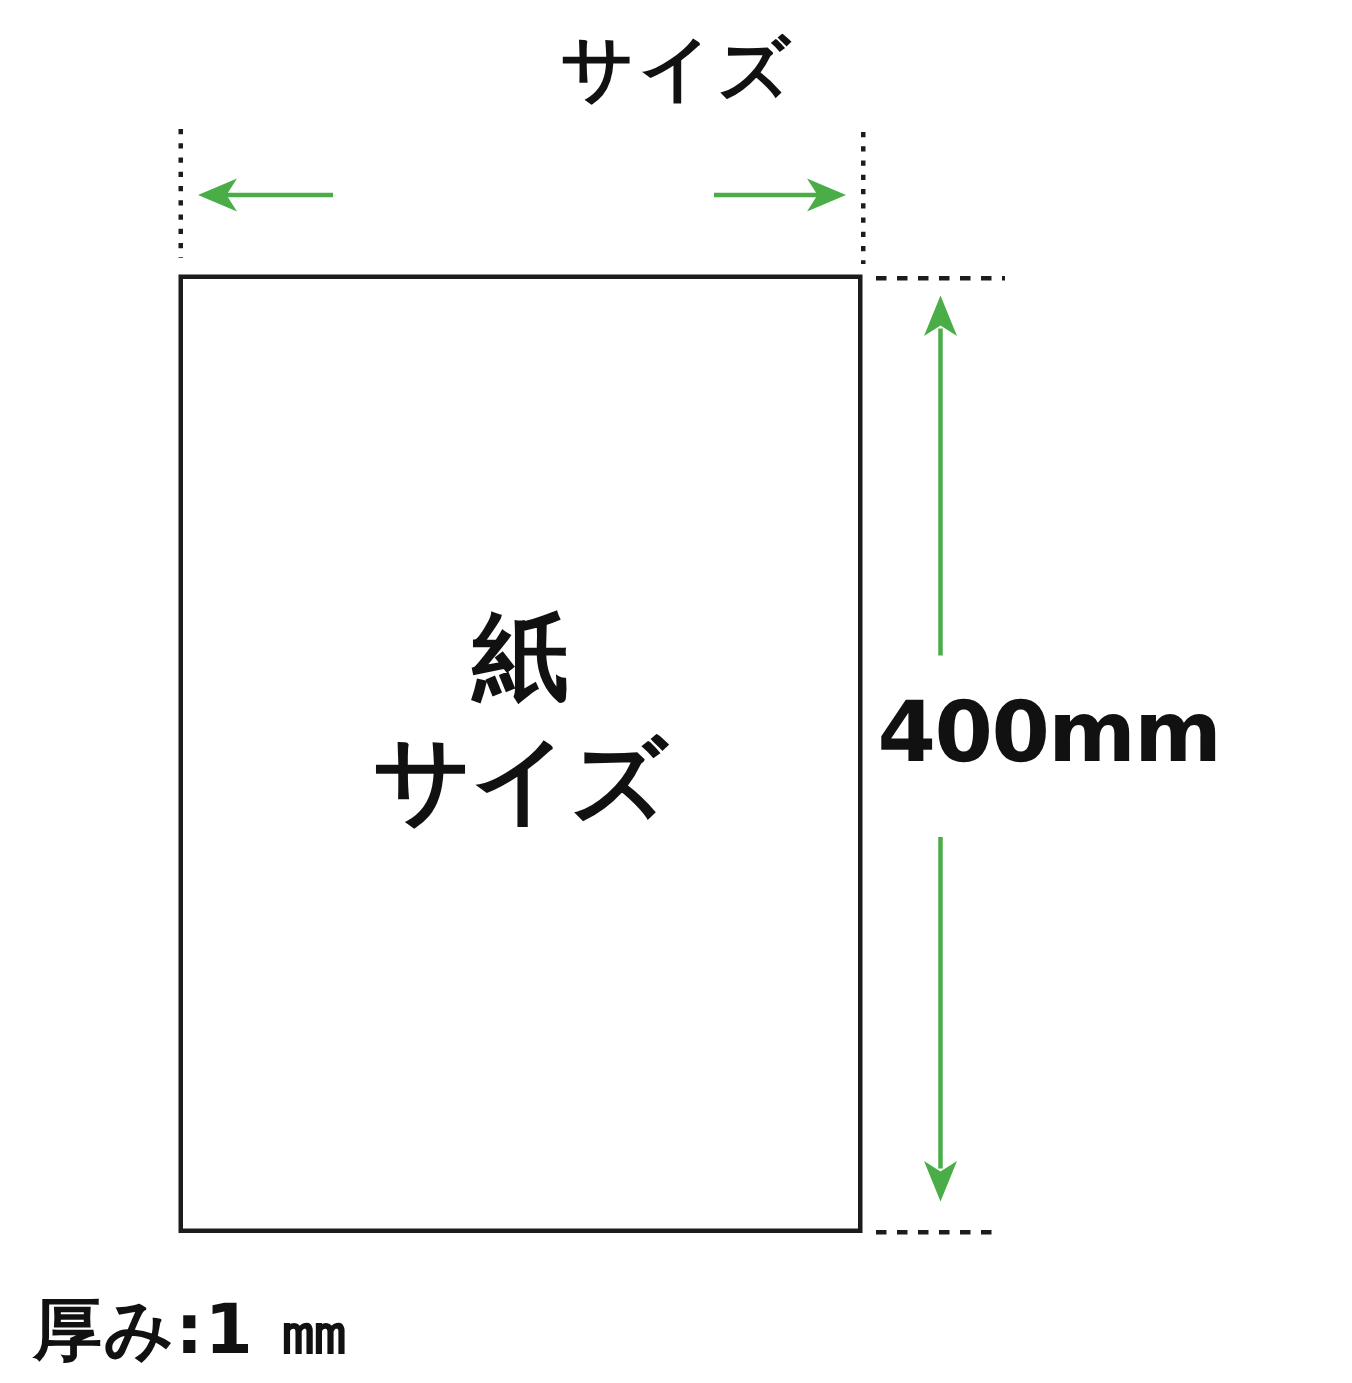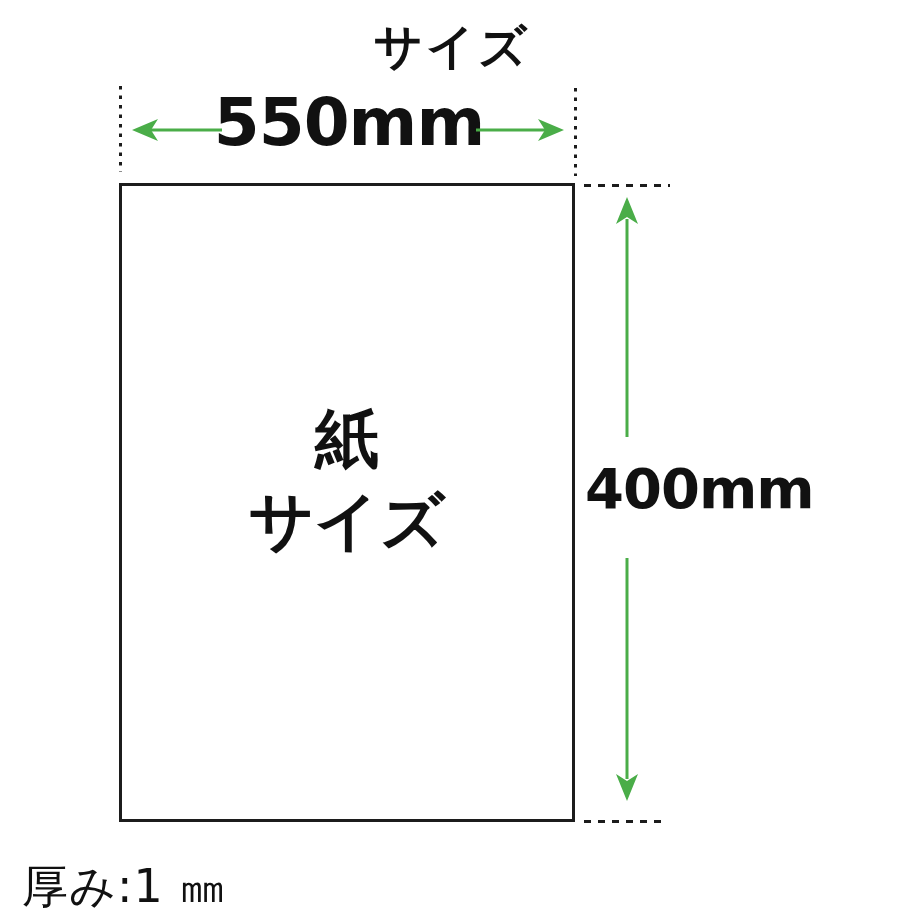--- a/index.html
+++ b/index.html
@@ -93,34 +93,33 @@
     font-weight: 900;
     letter-spacing: -1px;
     white-space: nowrap;
   }
   .thickness {
     position: absolute;
     left: 22px;
     top: 856px;
     font-size: 46px;
     line-height: 60px;
-    font-weight: 400;
+    font-weight: 700;
     letter-spacing: 1px;
     white-space: nowrap;
     text-align: right;
   }
 </style>
 </head>
 <body>
 
 <div class="canvas">
 
   <div class="title">サイズ</div>
 
-  <div class="width-label">550mm</div>
 
   <div class="paper"></div>
 
   <div class="paper-label">
     <div>紙</div>
     <div>サイズ</div>
   </div>
 
   <div class="height-label">400mm</div>
 

